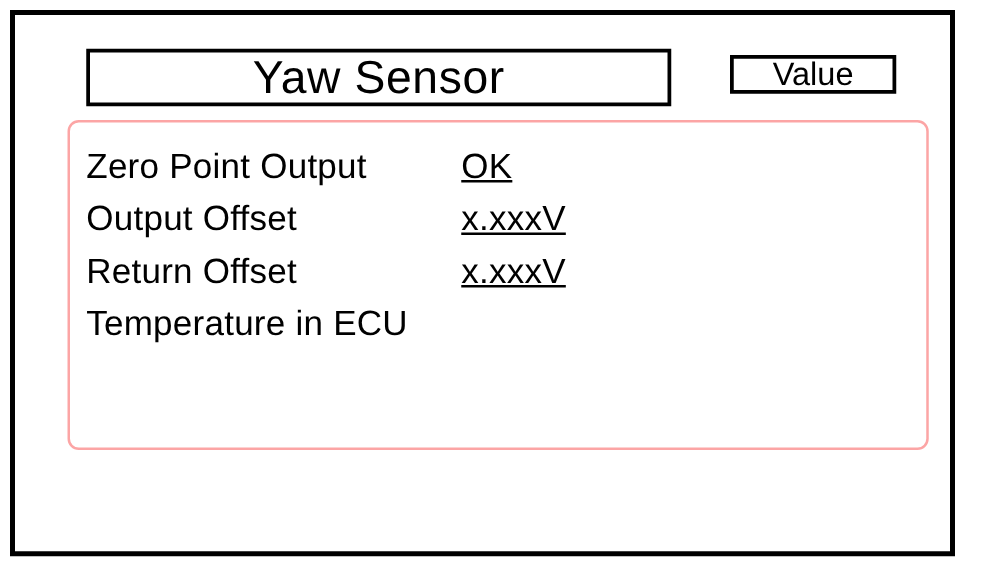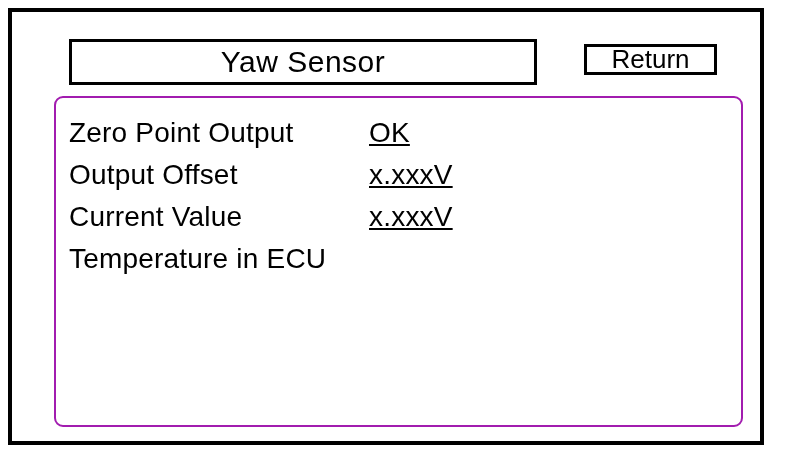--- a/index.html
+++ b/index.html
@@ -30,21 +30,21 @@
     position: absolute;
     left: 57px;
     top: 27px;
     width: 468px;
     height: 46px;
     border: 3px solid #000000;
     box-sizing: border-box;
     display: flex;
     align-items: center;
     justify-content: center;
-    font-size: 30px;
+    font-size: 37px;
     letter-spacing: 0.5px;
     background: #ffffff;
   }
   .return-button {
     position: absolute;
     left: 572px;
     top: 32px;
     width: 133px;
     height: 31px;
     border: 3px solid #000000;
@@ -57,22 +57,22 @@
     cursor: pointer;
     padding: 0;
     font-family: "Liberation Sans", sans-serif;
     color: #000000;
   }
   .data-panel {
     position: absolute;
     left: 42px;
     top: 84px;
     width: 689px;
-    height: 331px;
-    border: 2px solid #a21caf;
+    height: 264px;
+    border: 2px solid #fca5a5;
     border-radius: 9px;
     box-sizing: border-box;
     background: #ffffff;
     padding: 14px 0 0 13px;
   }
   .data-row {
     display: flex;
     height: 42px;
     align-items: center;
     font-size: 28px;
@@ -91,36 +91,36 @@
 </head>
 <body>
 
 <div id="stage">
   <div class="outer-frame">
 
     <div class="title-box">
       <span>Yaw Sensor</span>
     </div>
 
-    <button class="return-button">Return</button>
+    <button class="return-button">Value</button>
 
     <div class="data-panel">
 
       <div class="data-row">
         <span class="row-label">Zero Point Output</span>
         <span class="row-value">OK</span>
       </div>
 
       <div class="data-row">
         <span class="row-label">Output Offset</span>
         <span class="row-value">x.xxxV</span>
       </div>
 
       <div class="data-row">
-        <span class="row-label">Current Value</span>
+        <span class="row-label">Return Offset</span>
         <span class="row-value">x.xxxV</span>
       </div>
 
       <div class="data-row">
         <span class="row-label">Temperature in ECU</span>
       </div>
 
     </div>
   </div>
 </div>

